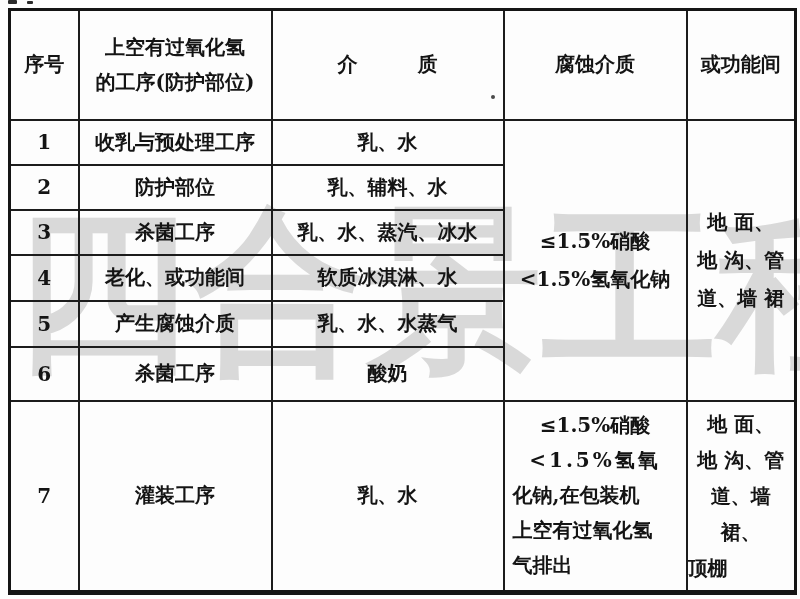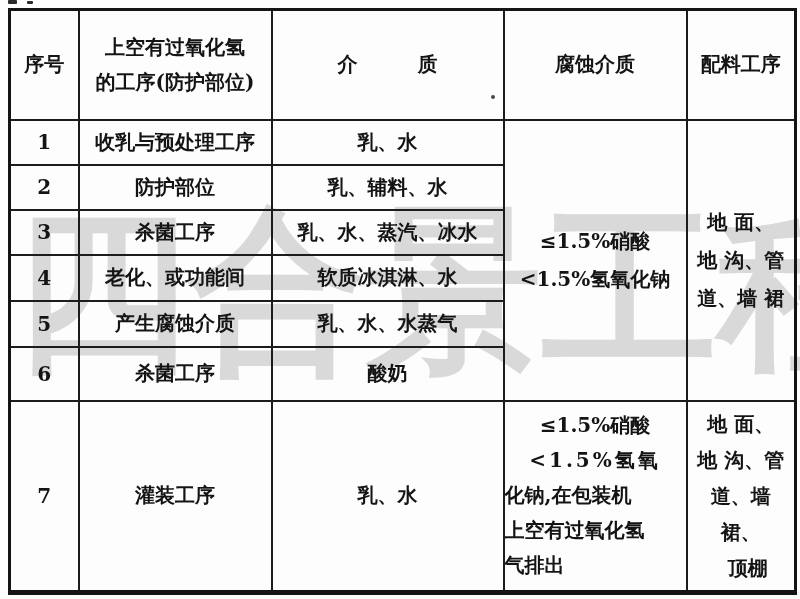--- a/index.html
+++ b/index.html
@@ -27,22 +27,22 @@
   }
   tr.rh{height:110px}
   tr.r45{height:45px}
   tr.r46{height:46px}
   tr.r54{height:54px}
   tr.r192{height:192px}
   .hdr2 div{line-height:35px}
   .mlines38 div{line-height:38px}
   .mlines35 div{line-height:35px}
   .mlines36 div{line-height:36px}
-  .line-left{text-align:left;}
-  .line-left14{text-align:center;padding-left:14px}
+  .line-left{text-align:left;padding-left:8px}
+  .line-left14{text-align:left;}
   .ls3{letter-spacing:3px}
   
   .speck{position:absolute;z-index:2;background:#2b2b2b;}
   .speck-a{left:8px;top:0;width:9px;height:4px;border-radius:1px;}
   .speck-b{left:27px;top:1px;width:6px;height:3px;border-radius:1px;}
   .speck-c{left:491px;top:95px;width:4px;height:4px;border-radius:50%;background:#4a4a4a;}
 </style>
 </head>
 <body>
 
@@ -66,21 +66,21 @@
     </colgroup>
     <tbody>
       <tr class="rh">
         <th>序号</th>
         <th class="hdr2">
           <div>上空有过氧化氢</div>
           <div>的工序(防护部位)</div>
         </th>
         <th>介　　　质</th>
         <th>腐蚀介质</th>
-        <th>配料工序</th>
+        <th>或功能间</th>
       </tr>
 
       <tr class="r45">
         <td>1</td>
         <td>收乳与预处理工序</td>
         <td>乳、水</td>
         <td rowspan="6" class="mlines38">
           <div>≤1.5%硝酸</div>
           <div>&lt;1.5%氢氧化钠</div>
         </td>

